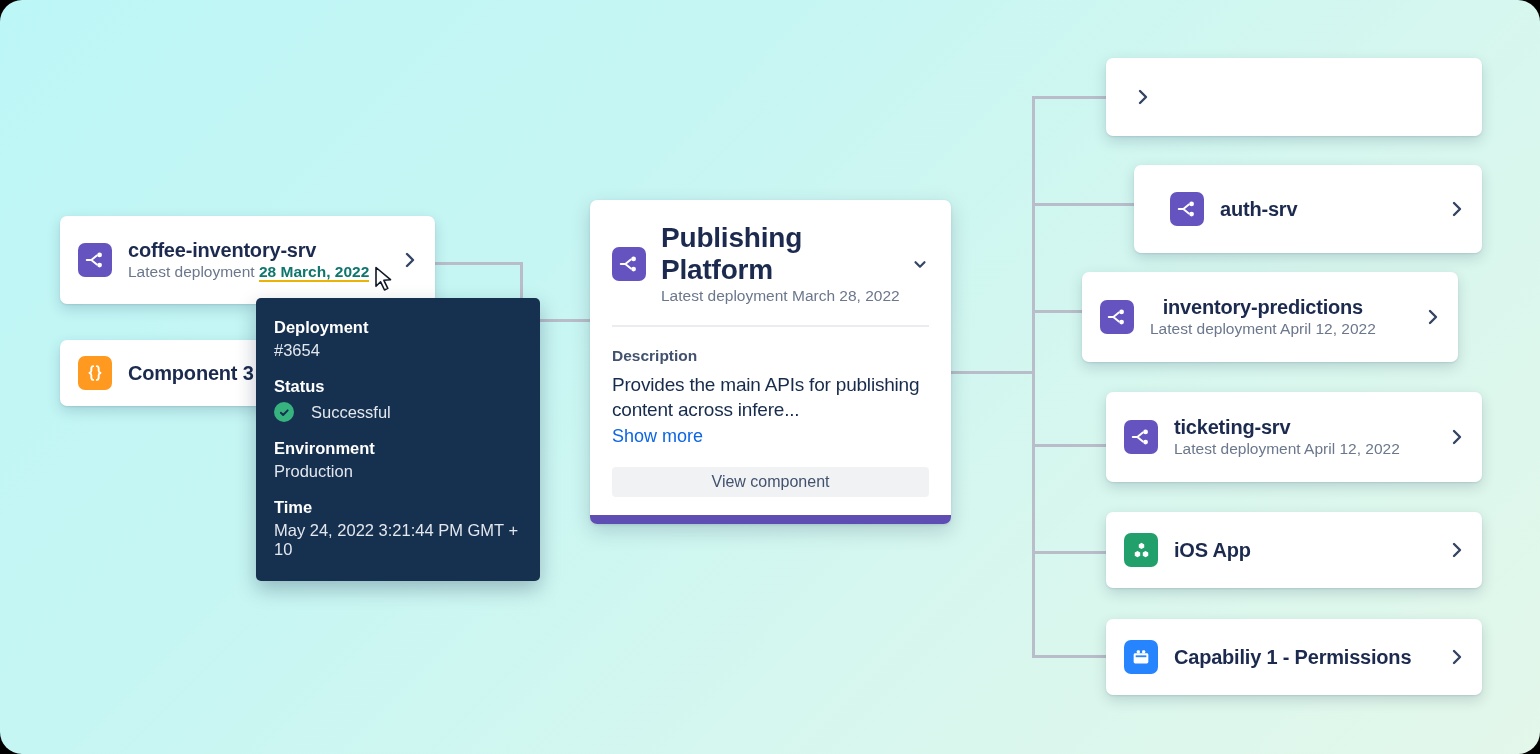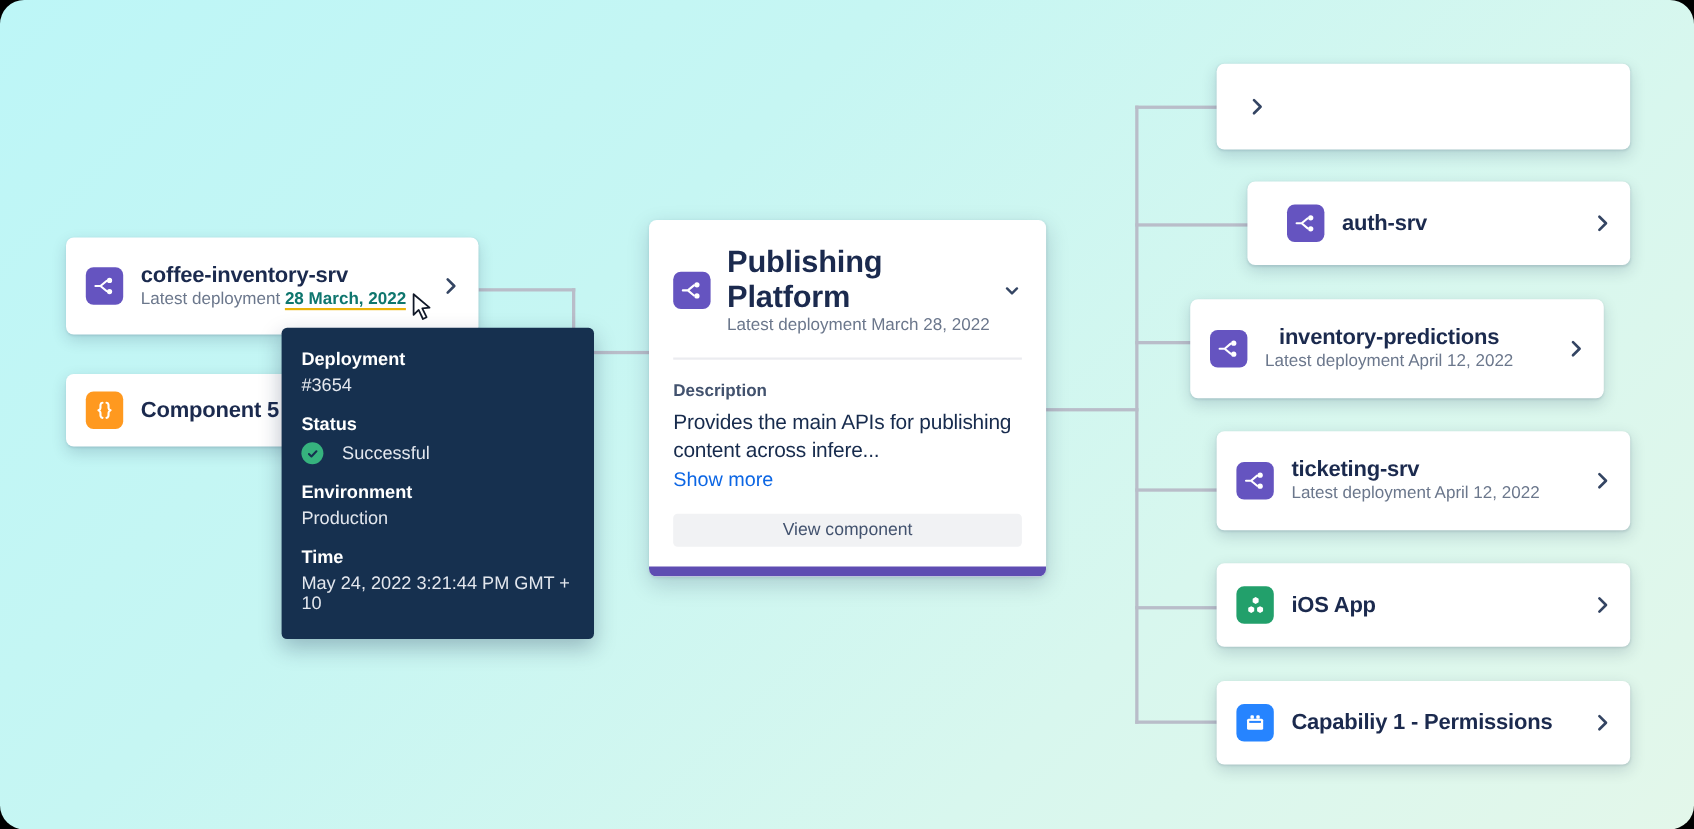--- a/index.html
+++ b/index.html
@@ -63,21 +63,21 @@
   .chev {
     flex: 0 0 auto; margin-left: 12px;
     color: #344563; display: flex; align-items: center;
   }
 
   
   #card-coffee    { left: 60px;  top: 216px; width: 375px; height: 88px; }
   #card-component { left: 60px;  top: 340px; width: 310px; height: 66px; }
 
   #card-auction   { left: 1106px; top: 58px;  width: 376px; height: 78px; }
-  #card-auth      { left: 1134px; top: 165px; width: 348px; height: 76px; padding-left: 36px; }
+  #card-auth      { left: 1134px; top: 165px; width: 348px; height: 88px; padding-left: 36px; }
   #card-invpred   { left: 1082px; top: 272px; width: 376px; height: 90px; text-align: center; }
   #card-ticketing { left: 1106px; top: 392px; width: 376px; height: 90px; }
   #card-ios       { left: 1106px; top: 512px; width: 376px; height: 76px; }
   #card-capab     { left: 1106px; top: 619px; width: 376px; height: 76px; }
 
   
   #card-center {
     position: absolute;
     left: 590px; top: 200px; width: 361px;
     background: #fff;
@@ -179,21 +179,21 @@
 
   <div class="card" id="card-component">
     <div class="card-body">
       <div class="tile component">
         <svg width="22" height="22" viewBox="0 0 24 24" fill="none">
           <path d="M10 4.5C7.6 4.5 8 8 8 9.6c0 1.6-2 2.4-2 2.4s2 .8 2 2.4c0 1.6-.4 5.1 2 5.1" stroke="#fff" stroke-width="2.1" stroke-linecap="round" stroke-linejoin="round"></path>
           <path d="M14 4.5c2.4 0 2 3.5 2 5.1 0 1.6 2 2.4 2 2.4s-2 .8-2 2.4c0 1.6.4 5.1-2 5.1" stroke="#fff" stroke-width="2.1" stroke-linecap="round" stroke-linejoin="round"></path>
         </svg>
       </div>
       <div class="txt">
-        <div class="card-title">Component 5</div>
+        <div class="card-title">Component 3</div>
       </div>
     </div>
   </div>
 
   <div id="card-center">
     <div class="hdr">
       <div class="tile service">
         <svg width="22" height="22" viewBox="0 0 24 24" fill="none">
           <circle cx="17" cy="6.5" r="2.6" fill="#fff"></circle>
           <circle cx="17" cy="17.5" r="2.6" fill="#fff"></circle>

